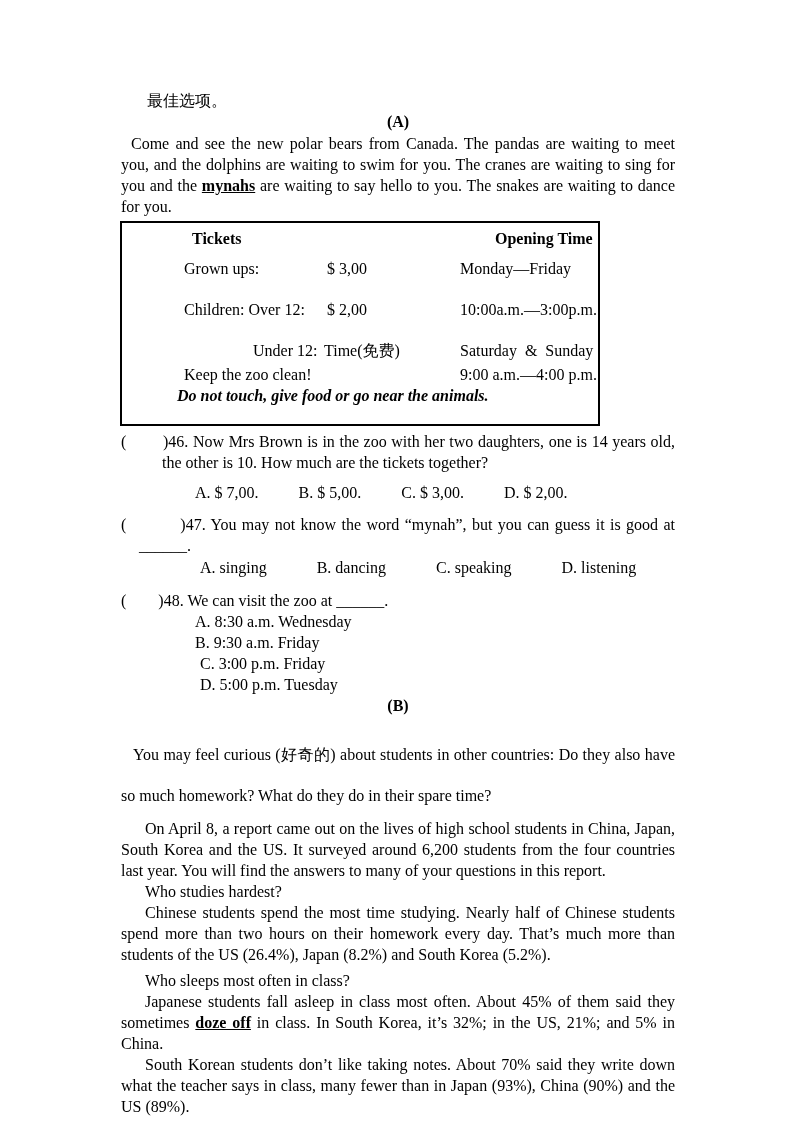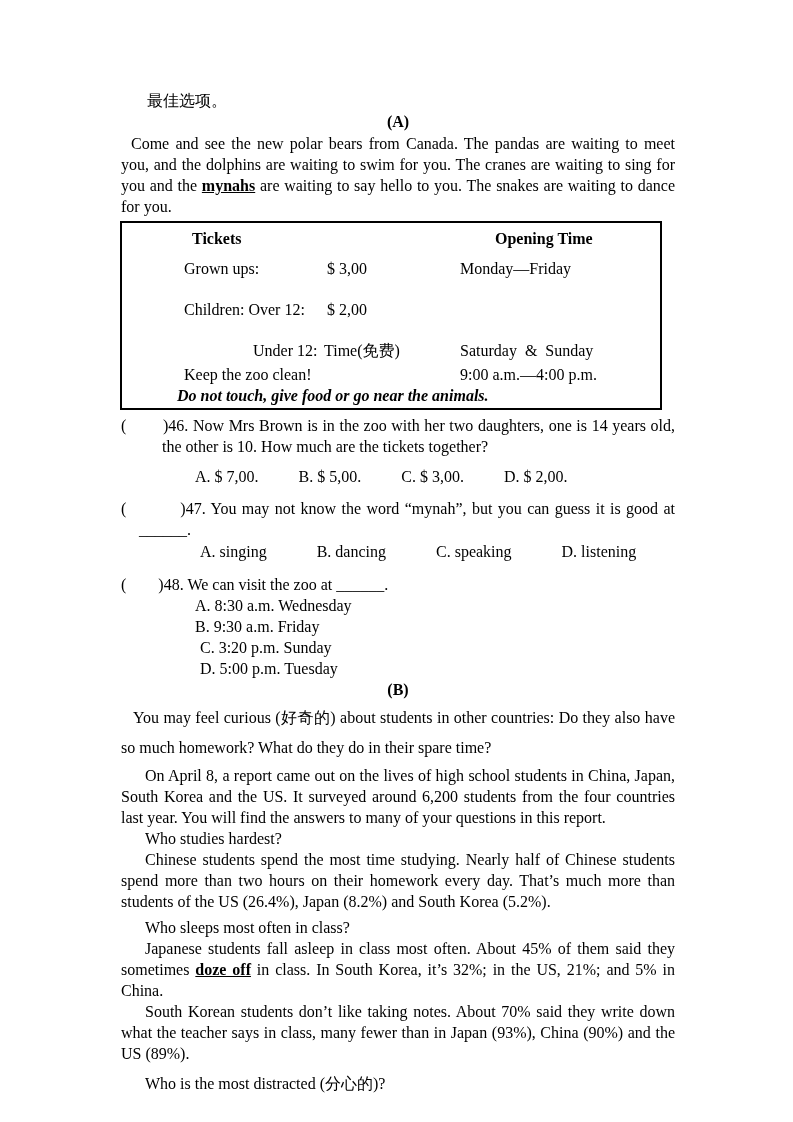--- a/index.html
+++ b/index.html
@@ -18,24 +18,24 @@
   .intro { margin-left: 26px; }
   .center { text-align: center; font-weight: bold; }
   .jus { text-align: justify; }
   .hl { font-weight: bold; text-decoration: underline; }
 
   .pa { text-indent: 10px; margin-top: 1px; }
 
   
   .zoo {
     border: 2px solid #000;
-    width: 542px;
+    width: 480px;
     margin-left: -1px;
     margin-top: 4px;
-    padding: 5px 0 2px 0;
+    padding: 5px 0 18px 0;
   }
   .zrow { display: flex; }
   .zl { width: 338px; display: flex; }
   .zr { flex: 1; }
   .hdr { font-weight: bold; }
   .hdr .t-h { margin-left: 70px; }
   .hdr .o-h { margin-left: 35px; }
   .lab { display: inline-block; margin-left: 62px; width: 143px; }
   .lab2 { display: inline-block; margin-left: 131px; width: 71px; }
   .r1 { margin-top: 9px; }
@@ -51,21 +51,21 @@
   .q47 { margin-top: 11px; padding-left: 18px; text-indent: -18px; }
   .opts47 { margin-left: 79px; gap: 50px; margin-top: 1px; }
   .q48 { margin-top: 12px; }
   .optrow { display: flex; flex-direction: column; }
   .optr1 { margin-left: 74px; }
   .optr2 { margin-left: 79px; }
   .oc1 { display: inline-block; width: 233px; }
 
   
   .secB { margin-top: 0; }
-  .p1 { line-height: 30px; text-indent: 12px; margin-top: 3px; }
+  .p1 { line-height: 41px; text-indent: 12px; margin-top: 18px; }
   .p2 { text-indent: 24px; margin-top: 2px; }
   .p3 { text-indent: 24px; }
   .p4 { text-indent: 24px; }
   .p5 { text-indent: 24px; }
   .sub { font-weight: normal; margin-left: 24px; }
   .h2b { margin-top: 5px; }
   .h3b { margin-top: 9px; }
 </style>
 </head>
 <body>
@@ -90,20 +90,21 @@
           <span class="lab">Grown ups:</span>
           <span>$ 3,00</span>
         </div>
       <div class="zr"><span>Monday—Friday</span></div>
     </div>
     <div class="zrow r2">
       <div class="zl">
           <span class="lab">Children: Over 12:</span>
           <span>$ 2,00</span>
         </div>
+      <div class="zr"><span>10:00a.m.—3:00p.m.</span></div>
     </div>
     <div class="zrow r3">
       <div class="zl">
           <span class="lab2">Under 12:</span>
           <span>Time(免费)</span>
         </div>
       <div class="zr"><span>Saturday&nbsp;&nbsp;&amp;&nbsp;&nbsp;Sunday</span></div>
     </div>
     <div class="zrow r4">
       <div class="zl">
@@ -129,21 +130,21 @@
     <span>C. speaking</span>
     <span>D. listening</span>
   </div>
 
   <div class="q48"><span>(&nbsp;&nbsp;&nbsp;&nbsp;&nbsp;&nbsp;&nbsp;&nbsp;)48. </span><span>We can visit the zoo at ______.</span></div>
   <div class="optrow optr1">
     <span class="oc1">A. 8:30 a.m. Wednesday</span>
     <span>B. 9:30 a.m. Friday</span>
   </div>
   <div class="optrow optr2">
-    <span class="oc1">C. 3:20 p.m. Sunday</span>
+    <span class="oc1">C. 3:00 p.m. Friday</span>
     <span>D. 5:00 p.m. Tuesday</span>
   </div>
 
   <div class="center secB">(B)</div>
 
   <p class="p1 jus">You may feel curious (好奇的) about students in other countries: Do they also have so much homework? What do they do in their spare time?</p>
 
   <p class="p2 jus">On April 8, a report came out on the lives of high school students in China, Japan, South Korea and the US. It surveyed around 6,200 students from the four countries last year. You will find the answers to many of your questions in this report.</p>
 
   <div class="sub">Who studies hardest?</div>

